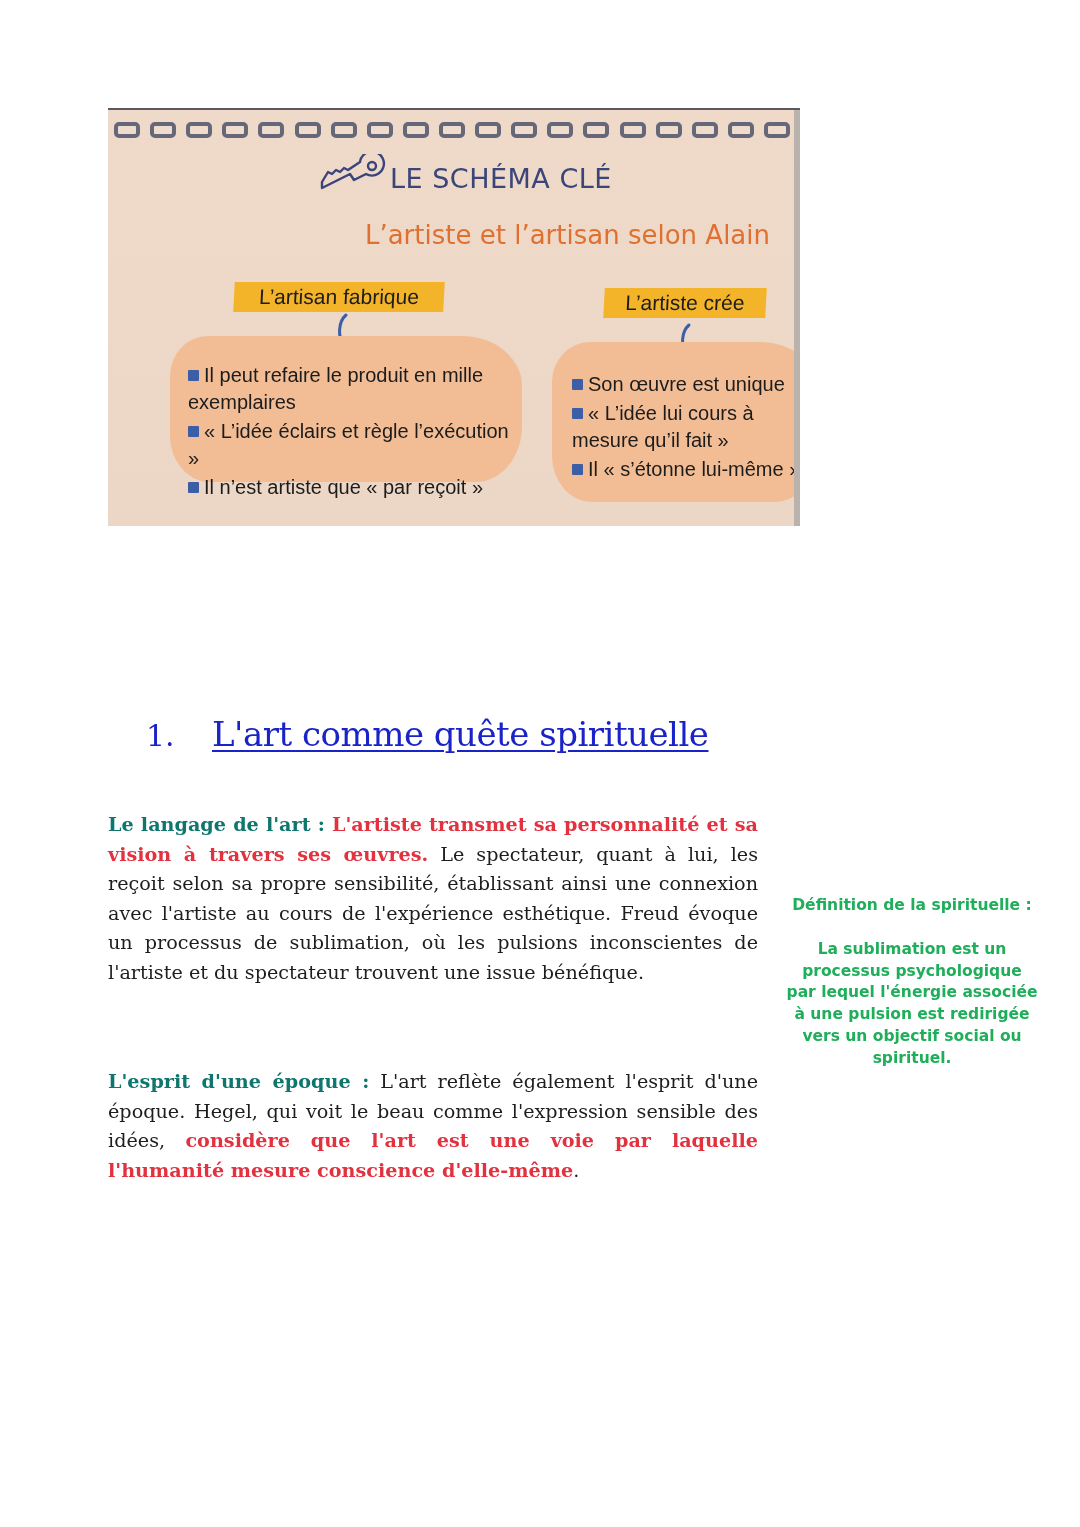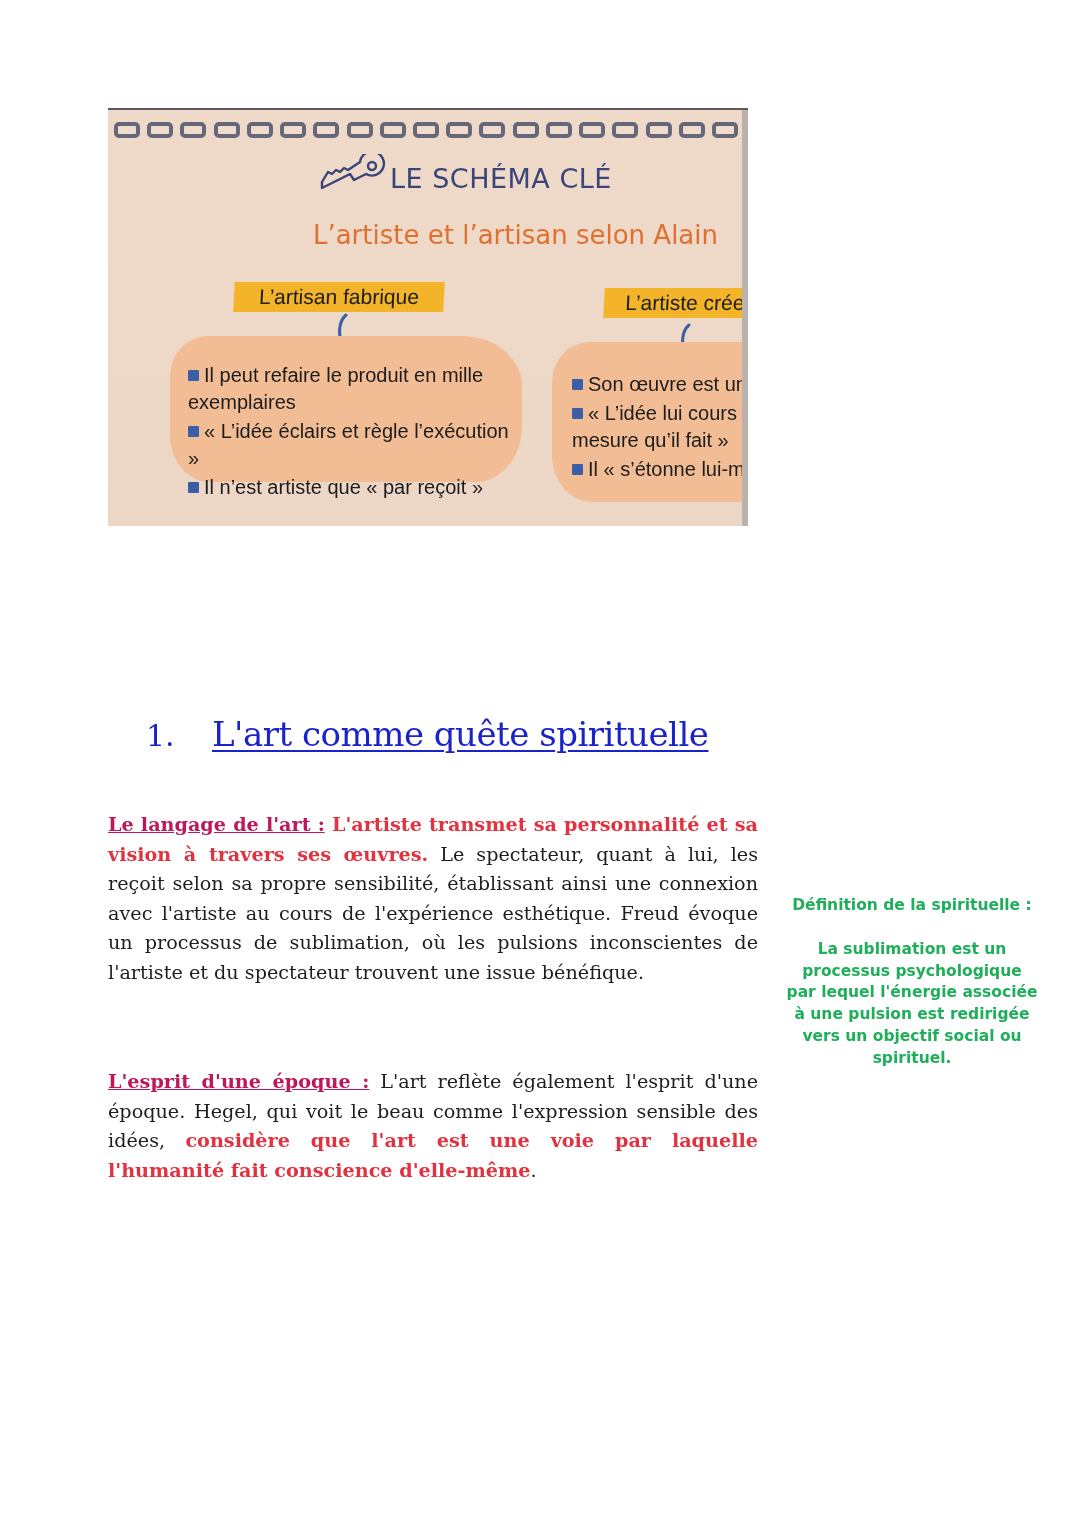--- a/index.html
+++ b/index.html
@@ -1,20 +1,20 @@
 <!DOCTYPE html>
 <html><head>
   <meta charset="utf-8">
   <style>
     html, body { margin: 0; padding: 0; background: #ffffff; }
     body { width: 1080px; height: 1527px; position: relative; overflow: hidden; font-family: "Liberation Sans", sans-serif; }
 
     
     .photo {
-      position: absolute; left: 108px; top: 108px; width: 640px; height: 418px;
+      position: absolute; left: 108px; top: 108px; width: 692px; height: 418px;
       background: linear-gradient(180deg, #efd9c9 0%, #eed8c8 45%, #ecd6c6 100%);
       border-top: 2px solid #5a5a5e;
       box-sizing: border-box;
       overflow: hidden;
     }
     .photo::after {
       content: ""; position: absolute; right: 0; top: 0; width: 6px; height: 100%;
       background: #b9b2ad;
     }
     .spiral { position: absolute; top: 12px; left: 6px; right: 10px; display: flex; justify-content: space-between; }
@@ -53,21 +53,21 @@
     .section-num { font-size: 30px; width: 66px; }
     .section-title { font-size: 34px; text-decoration: underline; text-decoration-thickness: 2px; text-underline-offset: 4px; letter-spacing: -0.5px; }
 
     
     .para {
       position: absolute; left: 108px; width: 650px; font-family: "DejaVu Serif", serif;
       font-size: 19.2px; line-height: 29.6px; color: #1e1e1e; text-align: justify; margin: 0;
     }
     .para-1 { top: 810px; }
     .para-2 { top: 1067px; }
-    .lead { font-weight: bold; text-decoration: underline; color: #be185d; }
+    .lead { font-weight: bold; color: #0f766e; }
     .hl { color: #e2323f; font-weight: bold; }
 
     
     .sidenote {
       position: absolute; left: 786px; top: 895px; width: 252px; text-align: center;
       color: #1fae5a; font-weight: bold; font-size: 15.5px; line-height: 21.8px; font-family: "DejaVu Sans", sans-serif;
     }
     .sidenote p { margin: 0; }
     .sidenote .gap { height: 22px; }
   </style>
@@ -132,19 +132,19 @@
   </div>
 </div>
 
 <div class="section-heading">
   <span class="section-num">1.</span>
   <span class="section-title">L'art comme quête spirituelle</span>
 </div>
 
 <p class="para para-1"><span class="lead">Le langage de l'art :</span><span class="hl"> L'artiste transmet sa personnalité et sa vision à travers ses œuvres.</span><span> Le spectateur, quant à lui, les reçoit selon sa propre sensibilité, établissant ainsi une connexion avec l'artiste au cours de l'expérience esthétique. Freud évoque un processus de sublimation, où les pulsions inconscientes de l'artiste et du spectateur trouvent une issue bénéfique.</span></p>
 
-<p class="para para-2"><span class="lead">L'esprit d'une époque :</span><span> L'art reflète également l'esprit d'une époque. Hegel, qui voit le beau comme l'expression sensible des idées, </span><span class="hl">considère que l'art est une voie par laquelle l'humanité fait conscience d'elle-même</span><span>.</span></p>
+<p class="para para-2"><span class="lead">L'esprit d'une époque :</span><span> L'art reflète également l'esprit d'une époque. Hegel, qui voit le beau comme l'expression sensible des idées, </span><span class="hl">considère que l'art est une voie par laquelle l'humanité mesure conscience d'elle-même</span><span>.</span></p>
 
 <div class="sidenote">
   <p>Définition de la spirituelle :</p>
   <div class="gap"></div>
   <p>La sublimation est un processus psychologique par lequel l'énergie associée à une pulsion est redirigée vers un objectif social ou spirituel.</p>
 </div>
 
 </body></html>

